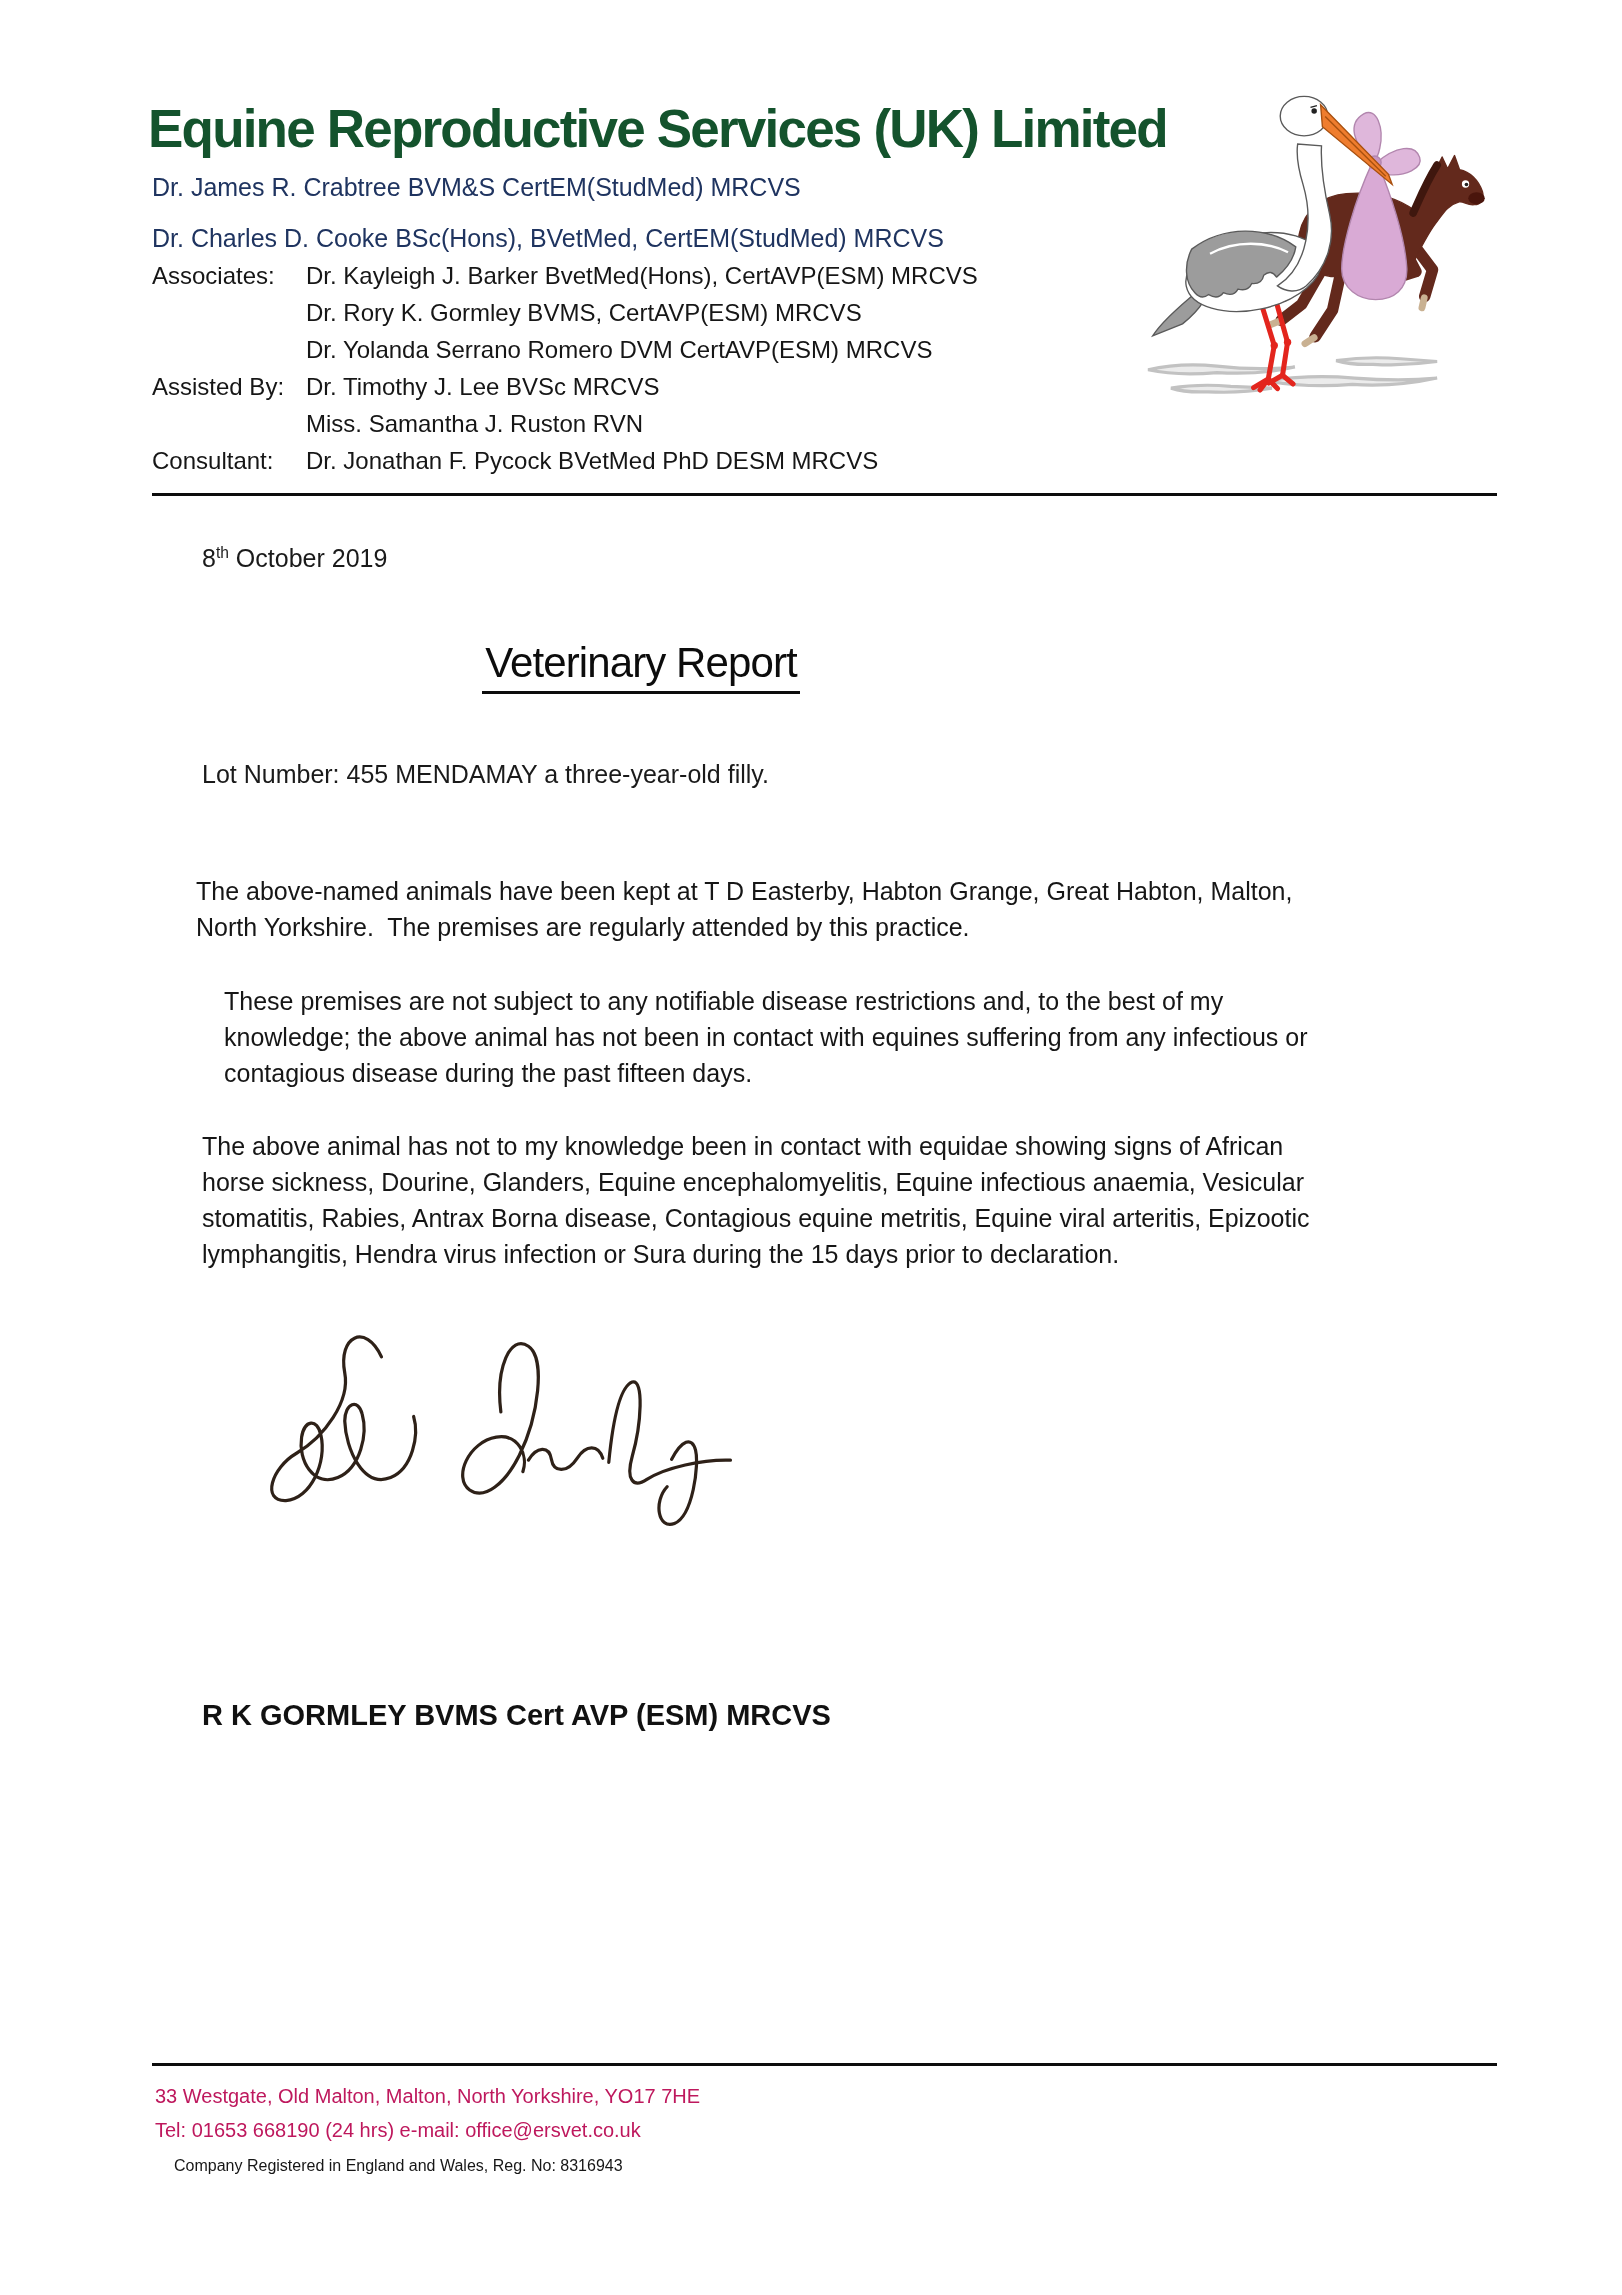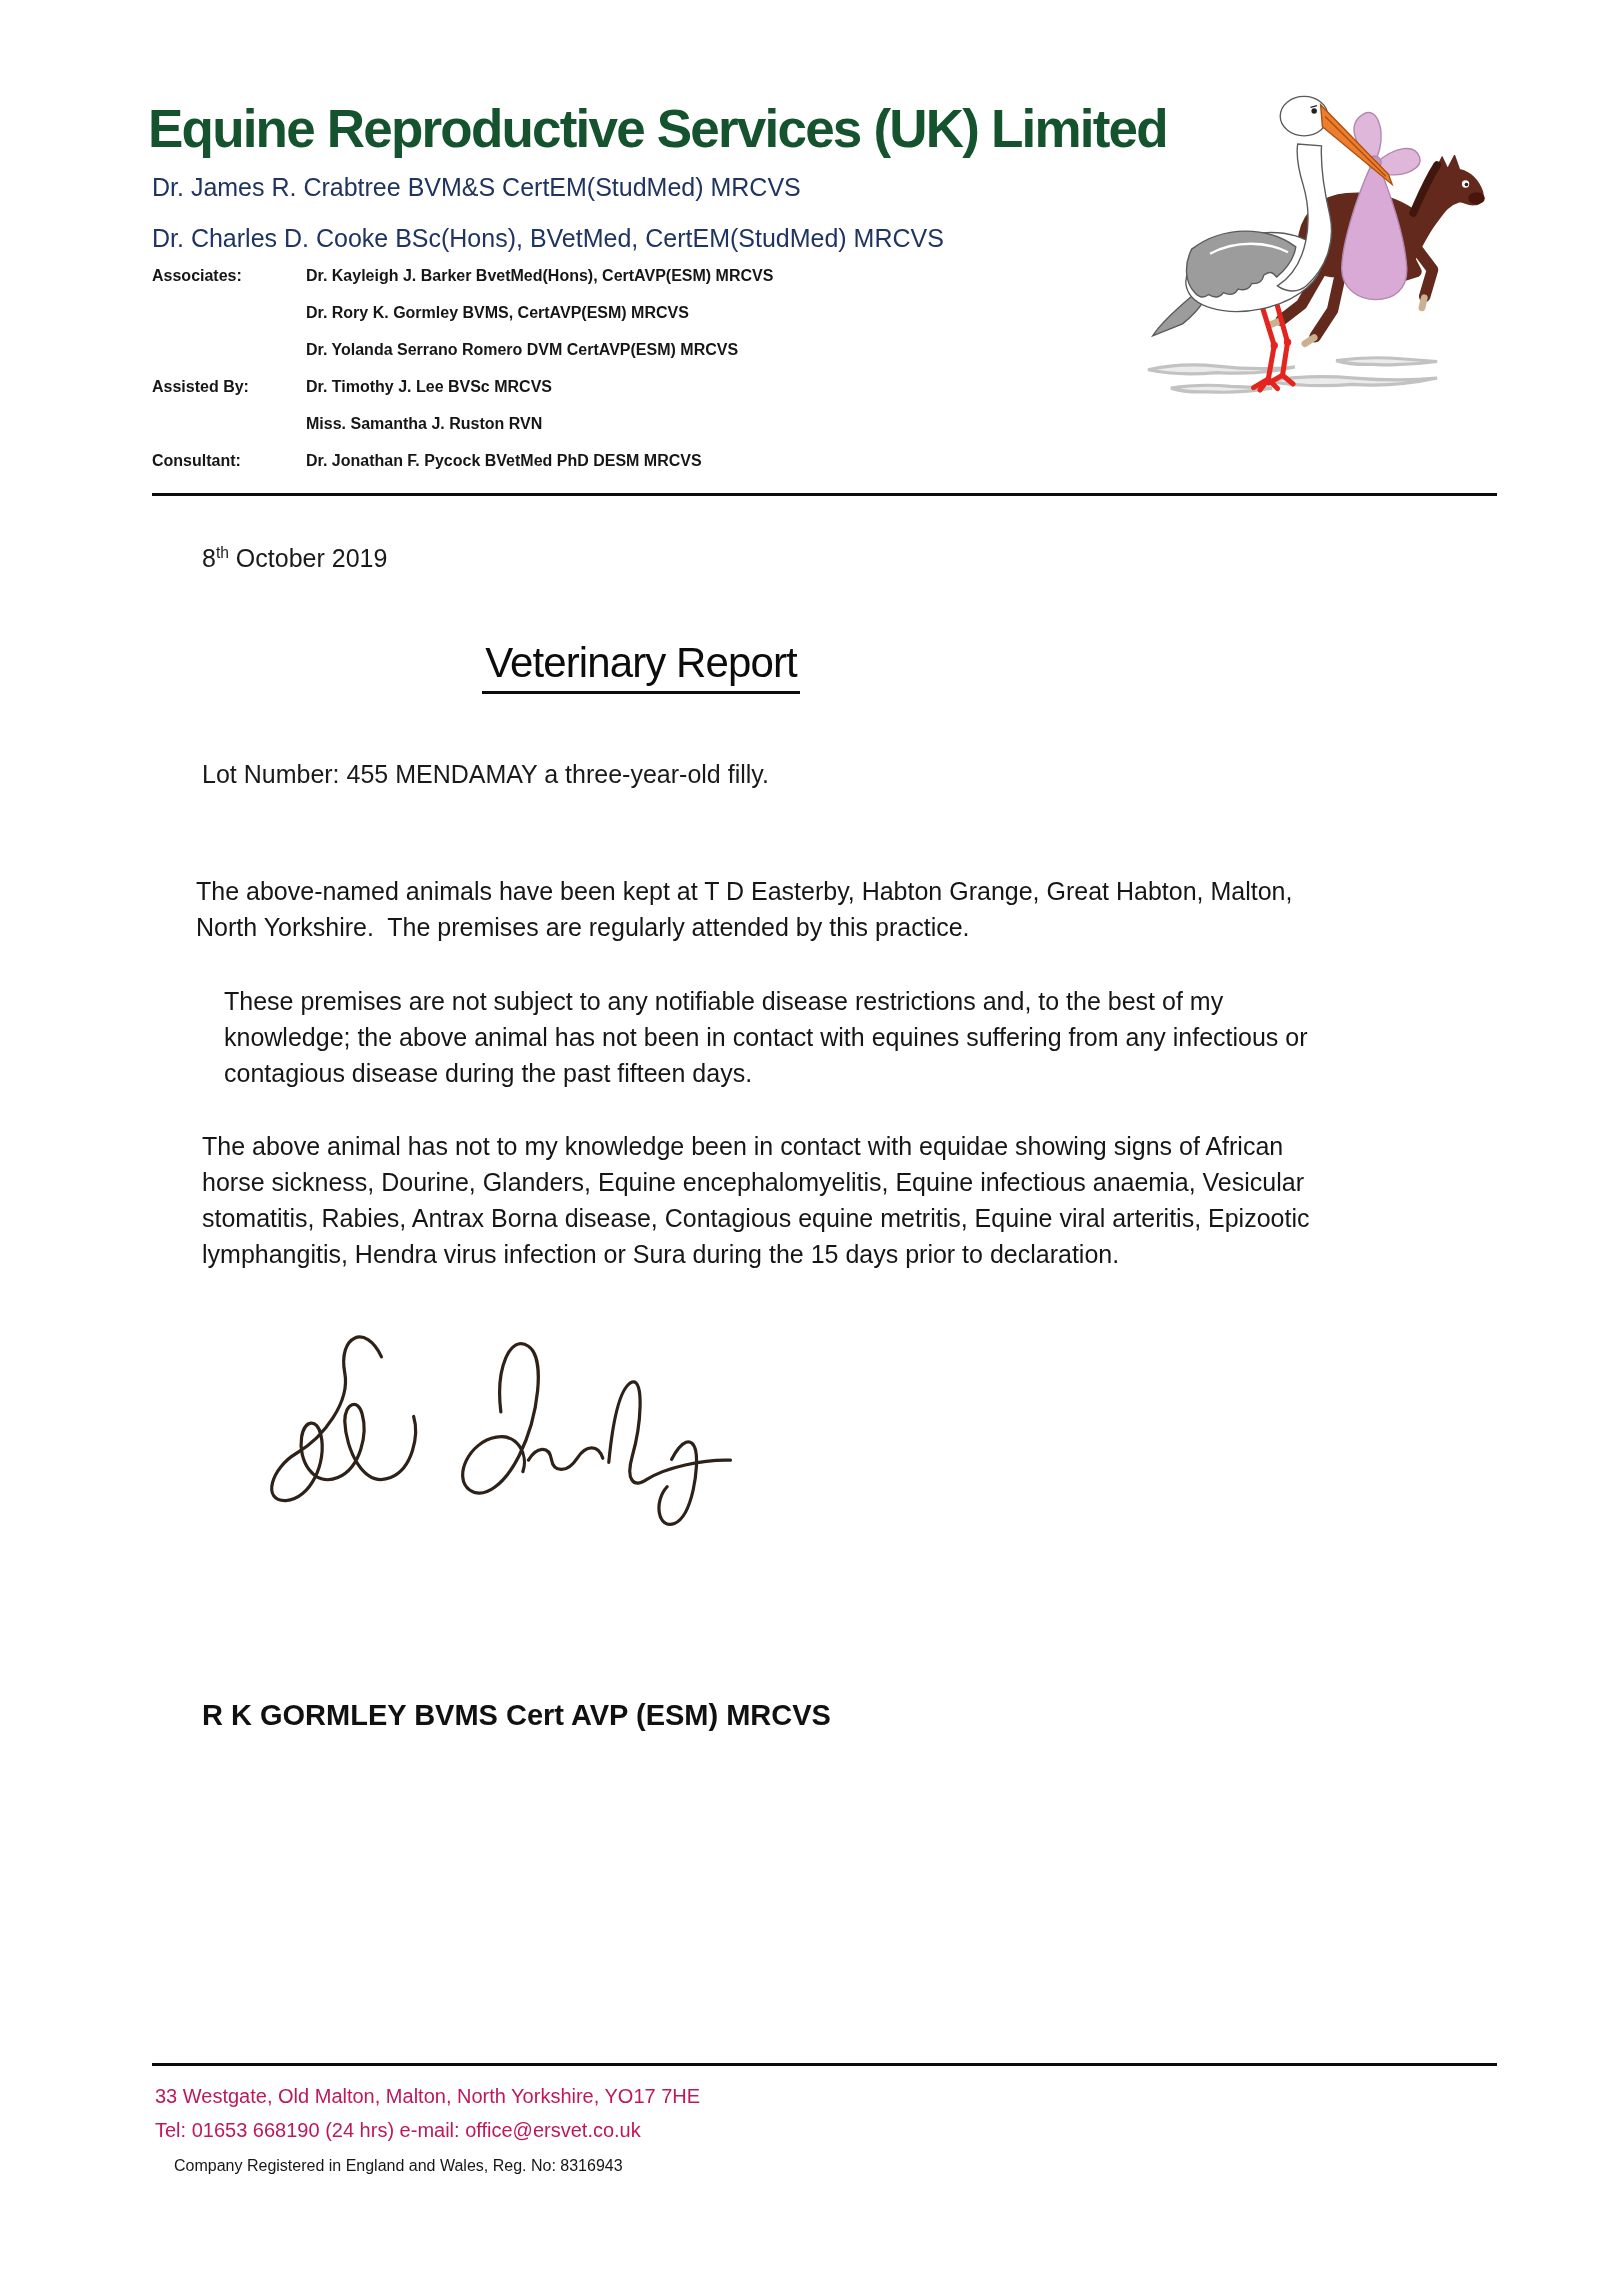--- a/index.html
+++ b/index.html
@@ -15,21 +15,21 @@
     font-size:53px;font-weight:bold;letter-spacing:-1.8px;
     color:#14532d;white-space:nowrap;margin:0;
   }
   .principals{
     left:152px;top:162px;
     font-size:25px;line-height:51px;color:#1f3460;white-space:nowrap;
   }
   .staff-grid{
     left:152px;top:257px;
     display:grid;grid-template-columns:154px auto;
-    font-size:16px;line-height:37px;color:#161616;white-space:nowrap;font-weight:bold;
+    font-size:24px;line-height:37px;color:#161616;white-space:nowrap;
   }
 
   
   .rule{left:152px;width:1345px;height:2.8px;background:#0c0c0c;}
   .rule-top{top:493px;}
   .rule-bottom{top:2063px;}
 
   
   .date-line{left:202px;top:544px;font-size:25px;white-space:nowrap;}
   .date-line sup{font-size:15.6px;vertical-align:super;line-height:0;}

